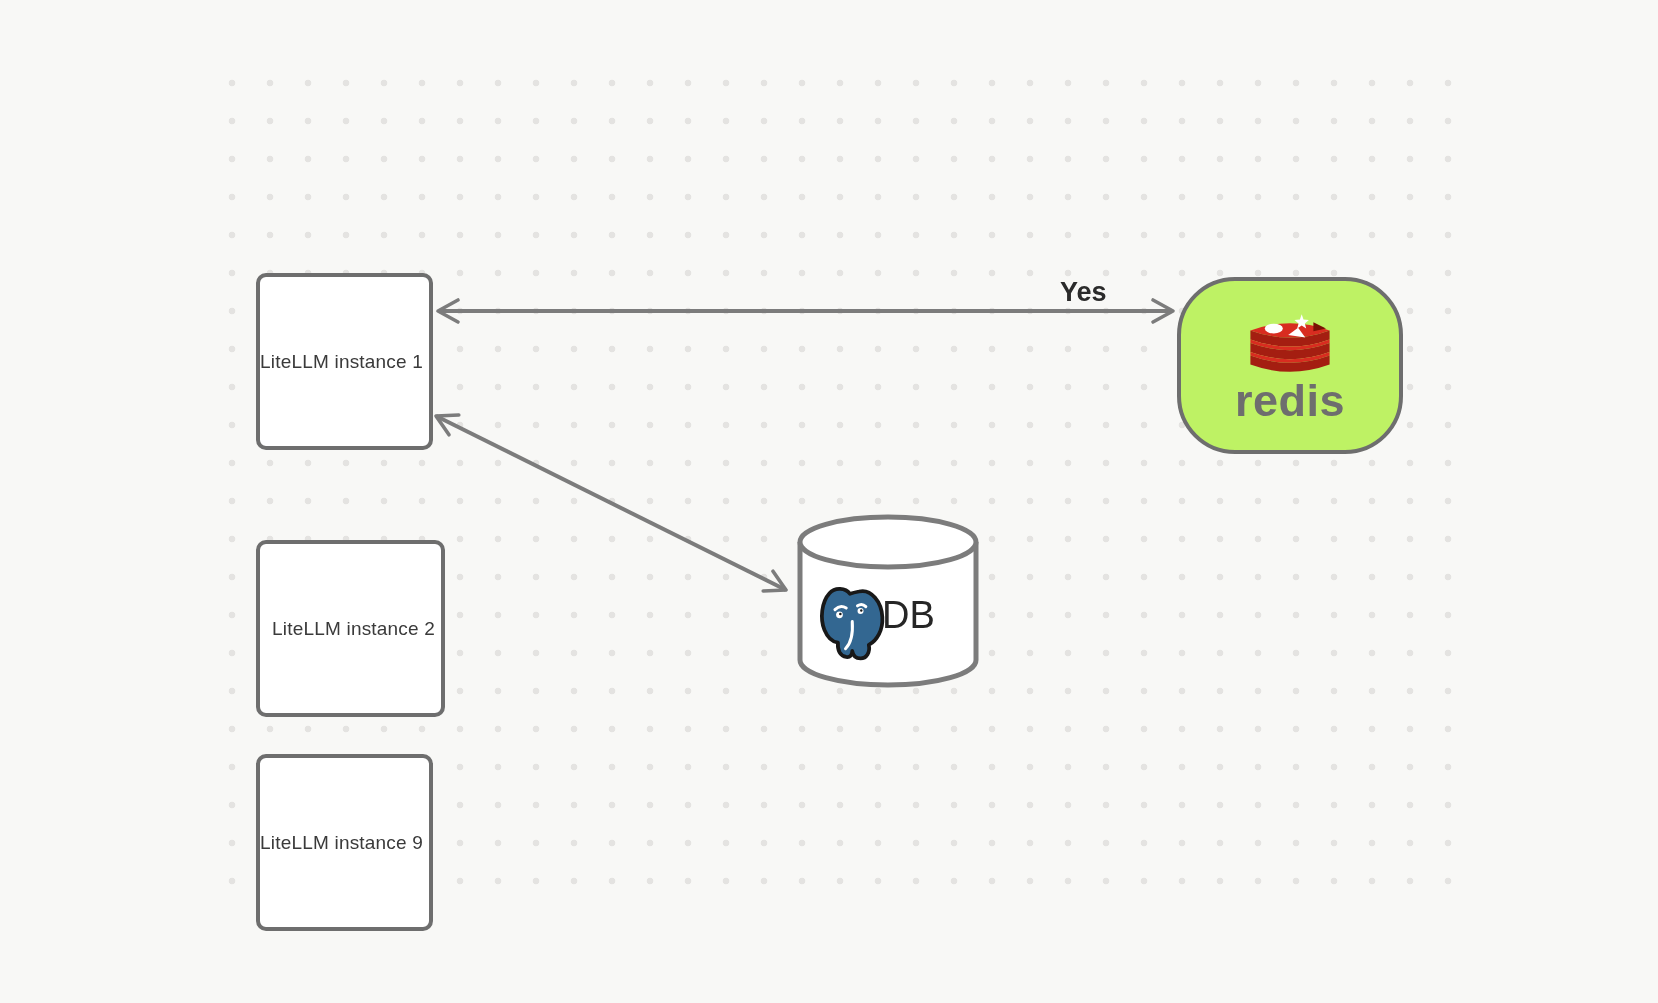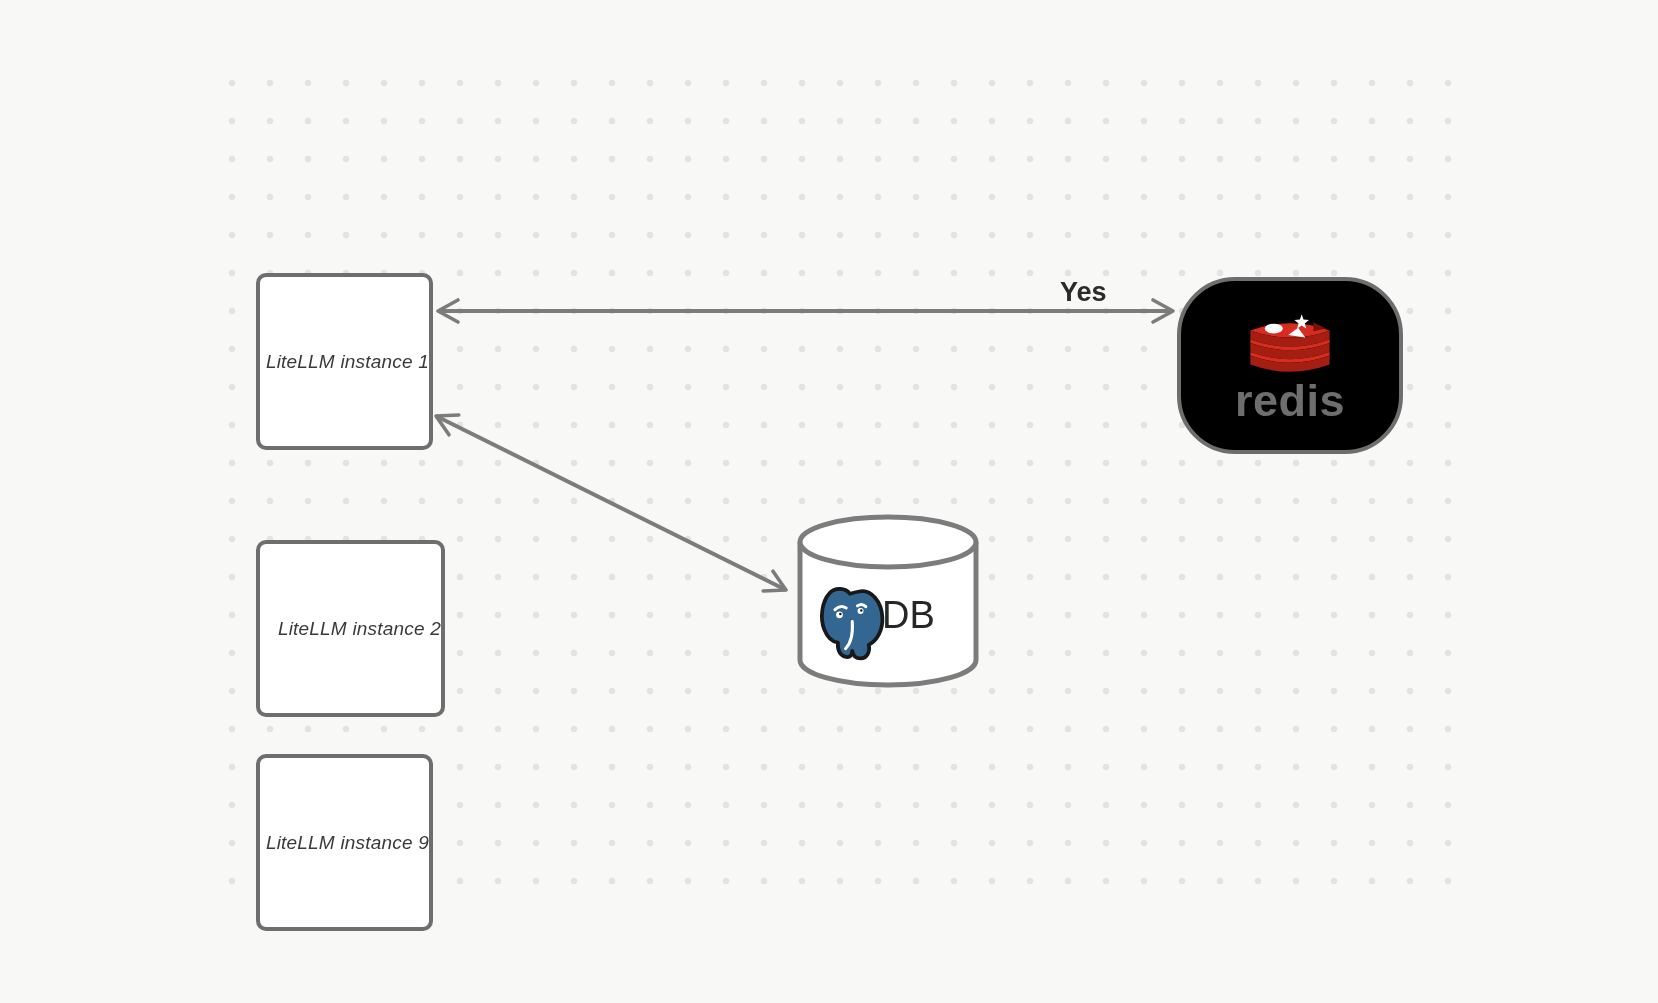--- a/index.html
+++ b/index.html
@@ -27,37 +27,36 @@
   .node-box {
     position: absolute;
     left: 256px;
     width: 169px;  
     height: 169px;
     background: #ffffff;
     border: 4px solid #6e6e6e;
     border-radius: 10px;
     display: flex;
     align-items: center;
-    justify-content: flex-end;
-    font-style: italic;
+    justify-content: flex-start;
   }
   .node-box .box-label {
     font-size: 19px;
     color: #3a3a3a;
     letter-spacing: 0.2px;
   }
   #instance-1 { top: 273px; }
   #instance-2 { top: 540px; padding-left: 12px; }
   #instance-3 { top: 754px; }
   .redis-node {
     position: absolute;
     left: 1177px; top: 277px;
     width: 218px;  
     height: 167px;
-    background: #000000;
+    background: #bef264;
     border: 4px solid #6e6e6e;
     border-radius: 58px;
     display: flex;
     flex-direction: column;
     align-items: center;
     justify-content: center;
     padding-top: 2px;
   }
   .redis-word {
     font-size: 45px;

